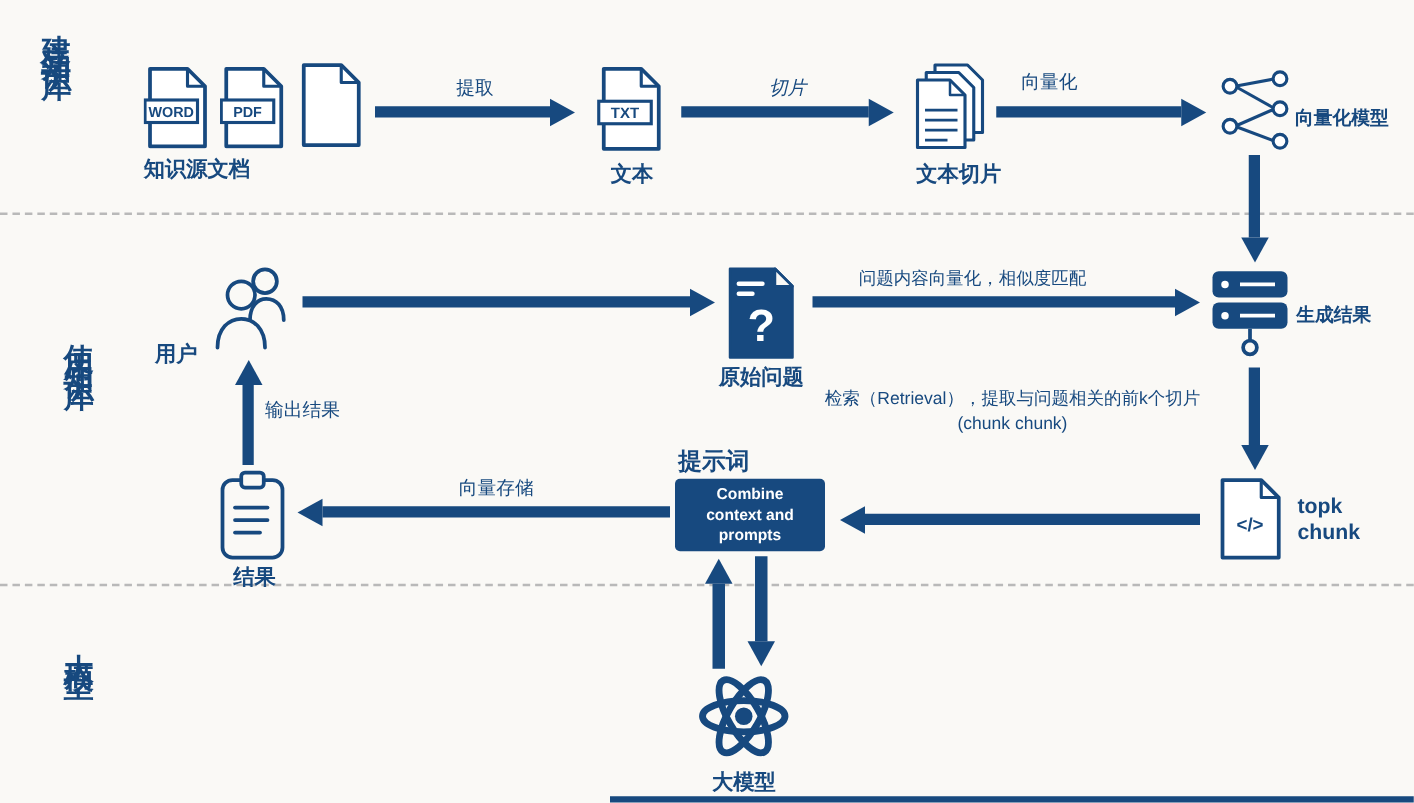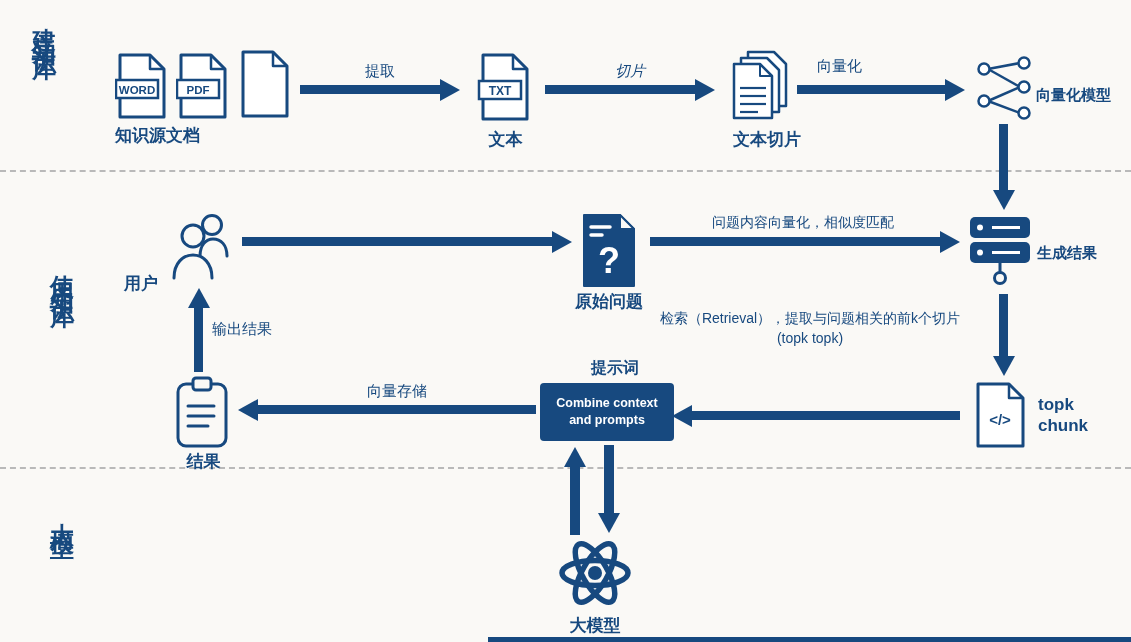--- a/index.html
+++ b/index.html
@@ -53,21 +53,21 @@
   .tip-l{position:absolute;left:-20px;top:50%;transform:translateY(-50%);
     width:0;height:0;border-right:20px solid var(--navy);
     border-top:11px solid transparent;border-bottom:11px solid transparent;}
   .tip-d{position:absolute;bottom:-20px;left:50%;transform:translateX(-50%);
     width:0;height:0;border-top:20px solid var(--navy);
     border-left:11px solid transparent;border-right:11px solid transparent;}
   .tip-u{position:absolute;top:-20px;left:50%;transform:translateX(-50%);
     width:0;height:0;border-bottom:20px solid var(--navy);
     border-left:11px solid transparent;border-right:11px solid transparent;}
   .combine-box{
-    position:absolute;left:540px;top:383px;width:134px;height:58px;
+    position:absolute;left:540px;top:383px;width:120px;height:58px;
     background:var(--navy);border-radius:4px;
     display:flex;align-items:center;justify-content:center;
     color:#fff;font-weight:700;font-size:12.5px;text-align:center;
     padding:6px 10px;line-height:1.35;
   }
   .bottom-bar{
     position:absolute;left:488px;top:637px;width:643px;height:5px;
     background:var(--navy);
   }
   svg text{font-family:"Liberation Sans", sans-serif;}
@@ -174,53 +174,53 @@
     <path d="M40 2 V16 H54 Z" fill="#FAF9F6" stroke="#17497F" stroke-width="2" stroke-linejoin="round"></path>
     <line x1="11" y1="14" x2="30" y2="14" stroke="#fff" stroke-width="3.5" stroke-linecap="round"></line>
     <line x1="11" y1="22" x2="22" y2="22" stroke="#fff" stroke-width="3.5" stroke-linecap="round"></line>
     <text x="29" y="60" font-size="36" font-weight="bold" fill="#fff" text-anchor="middle">?</text>
   </svg>
   <div class="lbl caption center" style="left:564px;top:290px;width:90px;">原始问题</div>
 
   <div class="ah" style="left:650px;top:237px;width:290px;">
       <div class="tip-r"></div>
     </div>
-  <div class="lbl center" style="left:648px;top:212px;width:310px;font-size:14px;">问题内容向量化，相似度匹配</div>
+  <div class="lbl center" style="left:623px;top:212px;width:310px;font-size:14px;">问题内容向量化，相似度匹配</div>
 
   <svg class="icon" style="left:968px;top:215px;" width="64" height="74" viewBox="0 0 64 74">
     <rect x="2" y="2" width="60" height="21" rx="5" fill="#17497F"></rect>
     <circle cx="12" cy="12.5" r="3" fill="#fff"></circle>
     <line x1="24" y1="12.5" x2="52" y2="12.5" stroke="#fff" stroke-width="3"></line>
     <rect x="2" y="27" width="60" height="21" rx="5" fill="#17497F"></rect>
     <circle cx="12" cy="37.5" r="3" fill="#fff"></circle>
     <line x1="24" y1="37.5" x2="52" y2="37.5" stroke="#fff" stroke-width="3"></line>
     <line x1="32" y1="48" x2="32" y2="57" stroke="#17497F" stroke-width="3"></line>
     <circle cx="32" cy="63" r="5.5" fill="none" stroke="#17497F" stroke-width="3"></circle>
   </svg>
   <div class="lbl caption" style="left:1037px;top:242px;width:90px;font-size:15px;">生成结果</div>
 
   <div class="av" style="left:999px;top:294px;height:62px;">
       <div class="tip-d"></div>
     </div>
   <div class="lbl center" style="left:640px;top:308px;width:340px;font-size:14px;">检索（Retrieval），提取与问题相关的前k个切片
-(topk topk)</div>
+(chunk chunk)</div>
 
   <svg class="icon" style="left:973px;top:382px;" width="55" height="66" viewBox="0 0 55 66">
     <path d="M5 2 H36 L50 16 V64 H5 Z" fill="#fff" stroke="#17497F" stroke-width="3" stroke-linejoin="round"></path>
     <path d="M36 2 V16 H50" fill="none" stroke="#17497F" stroke-width="2.5" stroke-linejoin="round"></path>
     <text x="27" y="43" font-size="15" font-weight="bold" fill="#17497F" text-anchor="middle">&lt;/&gt;</text>
   </svg>
   <div class="lbl caption" style="left:1038px;top:394px;line-height:1.25;">topk
 chunk</div>
 
   <div class="ah" style="left:692px;top:411px;width:268px;">
       <div class="tip-l"></div>
     </div>
 
-  <div class="lbl caption center" style="left:552px;top:356px;width:126px;font-size:16px;">提示词</div>
+  <div class="lbl caption center" style="left:508px;top:356px;width:126px;font-size:19px;">提示词</div>
   <div class="combine-box">Combine context and prompts</div>
 
   <div class="ah" style="left:258px;top:405px;width:278px;">
       <div class="tip-l"></div>
     </div>
   <div class="lbl center" style="left:258px;top:380px;width:278px;">向量存储</div>
 
   <svg class="icon" style="left:174px;top:376px;" width="56" height="72" viewBox="0 0 56 72">
     <rect x="4" y="8" width="48" height="62" rx="8" fill="#FAF9F6" stroke="#17497F" stroke-width="3"></rect>
     <rect x="19" y="2" width="18" height="12" rx="3" fill="#FAF9F6" stroke="#17497F" stroke-width="3"></rect>

